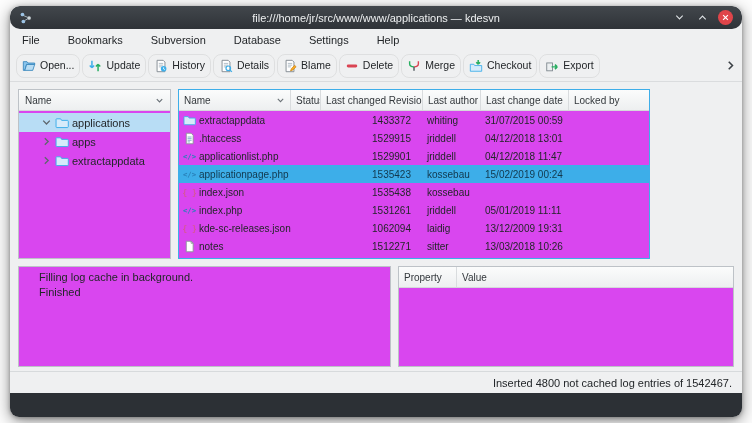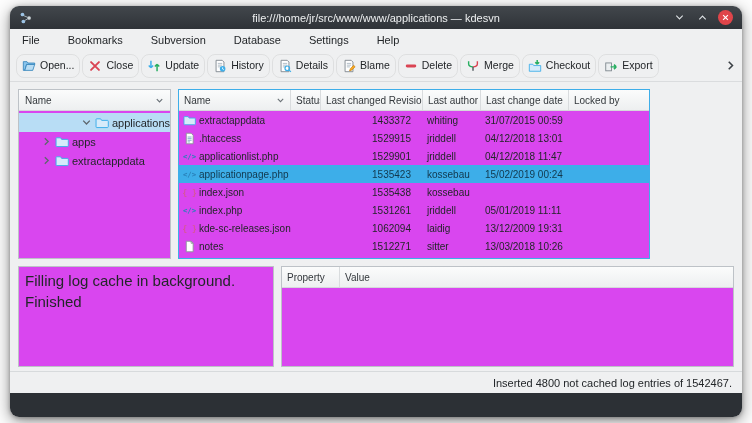--- a/index.html
+++ b/index.html
@@ -3,21 +3,21 @@
 <meta charset="utf-8">
 <style>
   html,body{margin:0;padding:0;}
   body{width:752px;height:423px;background:#fdfdfd;position:relative;overflow:hidden;
        font-family:"Liberation Sans","DejaVu Sans",sans-serif;color:#232629;}
   .window{position:absolute;left:10px;top:6px;width:732px;height:411px;border-radius:9px;overflow:hidden;
           background:#eff0f1;box-shadow:0 4px 16px rgba(0,0,0,.45),0 1px 4px rgba(0,0,0,.3);
           display:flex;flex-direction:column;}
   
   .titlebar{height:23px;flex:0 0 auto;background:linear-gradient(180deg,#42474c,#2f3338);
-            display:flex;align-items:center;padding:0 9px;position:relative;}
+            display:flex;align-items:center;padding:0 9px;position:relative;border-radius:10px;}
   .titlebar .title{position:absolute;left:60px;right:60px;text-align:center;font-size:11px;color:#eef0f1;
                    white-space:nowrap;overflow:hidden;}
   .app-icon svg{width:14px;height:14px;display:block;}
   .win-controls{margin-left:auto;display:flex;align-items:center;gap:9px;position:relative;z-index:2;}
   .wbtn{width:14px;height:14px;display:flex;align-items:center;justify-content:center;color:#dde1e4;}
   .wbtn svg{width:11px;height:11px;display:block;}
   .close-btn{width:15px;height:15px;border-radius:50%;background:#e0454a;color:#fff;}
   .close-btn svg{width:9px;height:9px;}
   
   .menubar{height:21px;flex:0 0 auto;display:flex;align-items:center;gap:14px;padding:0 5px;font-size:11px;}
@@ -58,21 +58,21 @@
   .files-body{flex:1;overflow:hidden;}
   .frow{display:flex;height:18px;align-items:center;font-size:10px;}
   .fcell{padding:0 4px;white-space:nowrap;overflow:hidden;display:flex;align-items:center;gap:3px;height:100%;
          box-sizing:border-box;}
   .fcell.c2{justify-content:flex-end;padding-right:12px;}
   .fcell .fic{display:flex;flex:0 0 auto;}
   .fcell .fic svg{width:13px;height:13px;}
   .frow.selected{background:#3daee9;color:#12384d;}
   
   .bottom-split{flex:1;min-height:0;display:flex;gap:7px;}
-  .log-panel{width:256px;flex:0 0 auto;padding:3px 6px;font-size:15px;line-height:1.4;overflow:hidden;}
+  .log-panel{width:373px;flex:0 0 auto;padding:3px 20px;font-size:11px;line-height:1.4;overflow:hidden;}
   .props-panel{flex:1;display:flex;flex-direction:column;overflow:hidden;justify-content:space-between;}
   .ph{display:flex;align-items:center;padding:0 5px;height:100%;box-sizing:border-box;white-space:nowrap;}
   .ph0{width:58px;border-right:1px solid #d9dcde;}
   .ph1{flex:1;}
   
   .statusbar{height:21px;flex:0 0 auto;display:flex;align-items:center;justify-content:flex-end;
              padding:0 10px;font-size:11px;border-top:1px solid #d7dadc;}
   .bottom-edge{height:24px;flex:0 0 auto;background:#2c3035;}
 </style>
 </head>
@@ -125,28 +125,20 @@
             <svg viewBox="0 0 16 16">
               <path d="M1.5 3h4.2l1.1 1.6h7.7v1.6H5.3L3.2 13H1.5z" fill="#89c4ec" stroke="#2d7fb8" stroke-width=".9"></path>
               <path d="M5.3 6.2h9.2L12.3 13H3.2z" fill="#b9ddf4" stroke="#2d7fb8" stroke-width=".9"></path>
             </svg>
           </span>
           <span class="tlabel">Open...</span>
         </div>
         <div class="tbtn">
           <span class="ticon">
             <svg viewBox="0 0 16 16">
-              <path d="M3.5 3.5l9 9m0-9l-9 9" stroke="#da4453" stroke-width="2.2" stroke-linecap="round"></path>
-            </svg>
-          </span>
-          <span class="tlabel">Close</span>
-        </div>
-        <div class="tbtn">
-          <span class="ticon">
-            <svg viewBox="0 0 16 16">
               <path d="M4.5 2v8M4.5 10L2 7.5M4.5 10L7 7.5" fill="none" stroke="#3daee9" stroke-width="1.7"></path>
               <path d="M11.5 14V6M11.5 6L9 8.5M11.5 6L14 8.5" fill="none" stroke="#27ae60" stroke-width="1.7"></path>
             </svg>
           </span>
           <span class="tlabel">Update</span>
         </div>
         <div class="tbtn">
           <span class="ticon">
             <svg viewBox="0 0 16 16">
               <path d="M3.5 1.5h7l2 2v11h-9z" fill="#fff" stroke="#7b848b" stroke-width="1"></path>
@@ -228,21 +220,21 @@
       <div class="panel tree-panel">
         <div class="hdr tree-hdr">
           <span>Name</span>
           <span class="sort">
               <svg viewBox="0 0 10 10">
                 <path d="M2 3.4l3 3.2 3-3.2" fill="none" stroke="currentColor" stroke-width="1.3"></path>
               </svg>
             </span>
         </div>
         <div class="tree-items" id="tree-items">
-            <div class="titem selected" style="padding-left: 5px; justify-content: flex-end;">
+            <div class="titem selected" style="padding-left: 22px;">
               <span class="chev">
                 <svg viewBox="0 0 11 11">
                   <path d="M2.2 3.6l3.3 3.4 3.3-3.4" fill="none" stroke="currentColor" stroke-width="1.3"></path>
                 </svg>
               </span>
               <span class="fic">
                 <svg viewBox="0 0 16 16">
                   <path d="M1.8 3.2h4.6l1.2 1.8h6.6c.6 0 1 .4 1 1v6.2c0 .6-.4 1-1 1H1.8c-.3 0-.6-.3-.6-.6V3.8c0-.3.3-.6.6-.6z" fill="#d6ebfa" stroke="#3daee9" stroke-width="1.1"></path>
                 </svg>
               </span>

